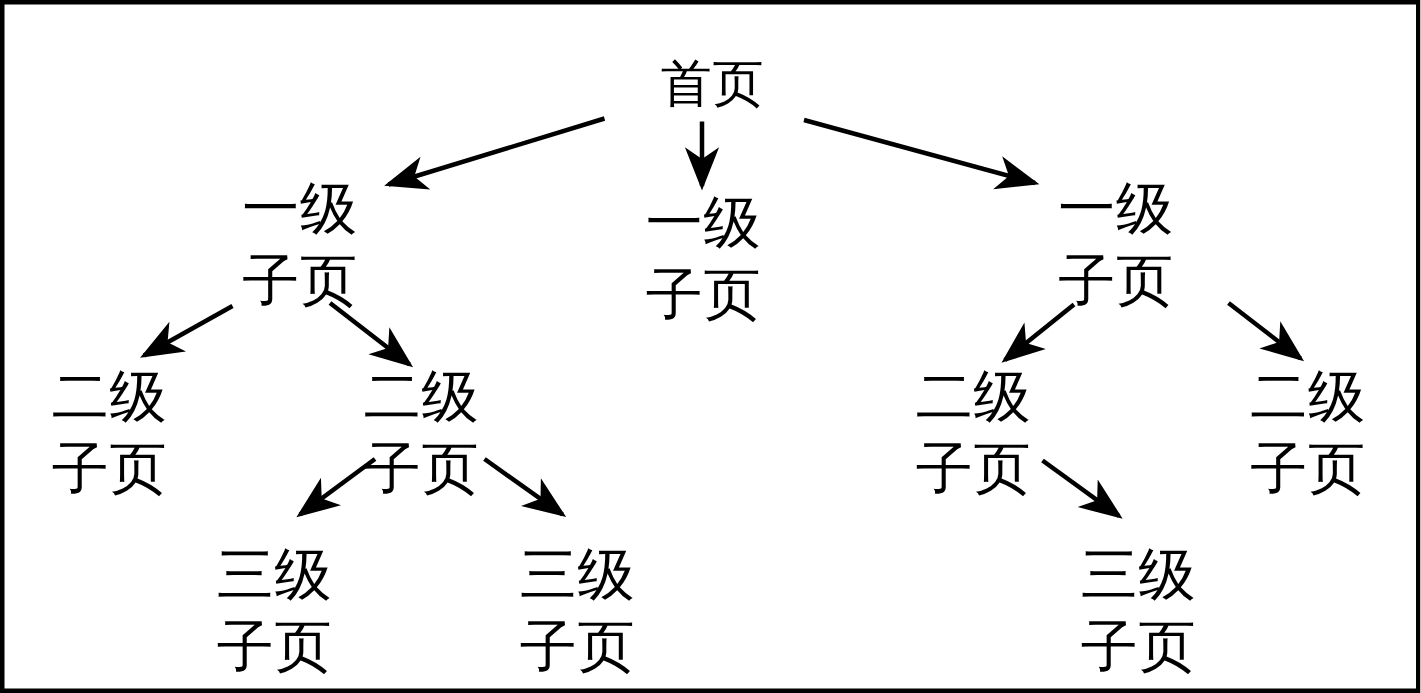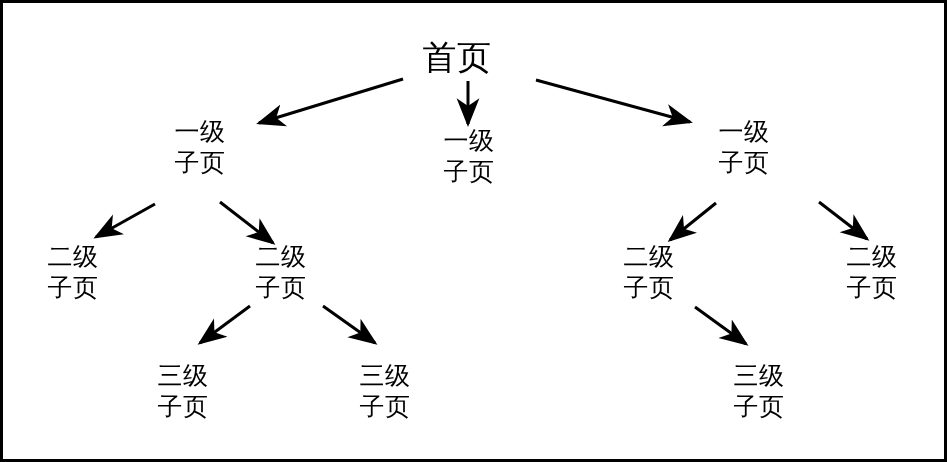--- a/index.html
+++ b/index.html
@@ -26,21 +26,21 @@
     top: 0;
     width: 947px;
     height: 462px;
     pointer-events: none;
   }
   .node {
     position: absolute;
     text-align: center;
     color: #000000;
     font-family: "DejaVu Sans", "Liberation Sans", sans-serif;
-    font-size: 25px;
+    font-size: 38px;
     line-height: 1.25;
     letter-spacing: 0.5px;
     white-space: nowrap;
     transform: translate(-50%, 0);
     user-select: none;
   }
   .node .line1,
   .node .line2 {
     display: block;
   }
@@ -67,21 +67,21 @@
         <line x1="217" y1="199" x2="270" y2="240" stroke="#000000" stroke-width="3" marker-end="url(#arrowhead)"></line>
         <line x1="247" y1="303" x2="197" y2="340" stroke="#000000" stroke-width="3" marker-end="url(#arrowhead)"></line>
         <line x1="320" y1="303" x2="372" y2="340" stroke="#000000" stroke-width="3" marker-end="url(#arrowhead)"></line>
         <line x1="713" y1="200" x2="667" y2="237" stroke="#000000" stroke-width="3" marker-end="url(#arrowhead)"></line>
         <line x1="816" y1="199" x2="864" y2="236" stroke="#000000" stroke-width="3" marker-end="url(#arrowhead)"></line>
         <line x1="692" y1="304" x2="743" y2="341" stroke="#000000" stroke-width="3" marker-end="url(#arrowhead)"></line>
       </g>
   </svg>
 
   <div id="node-layer">
-      <div class="node root" style="left: 454px; top: 33px;">
+      <div class="node root" style="left: 472px; top: 33px; font-family: Liberation Serif, serif;">
         <span class="line1">首页</span>
       </div>
       <div class="node" style="left: 197px; top: 113px;">
         <span class="line1">一级</span>
         <span class="line2">子页</span>
       </div>
       <div class="node" style="left: 466px; top: 122px;">
         <span class="line1">一级</span>
         <span class="line2">子页</span>
       </div>

